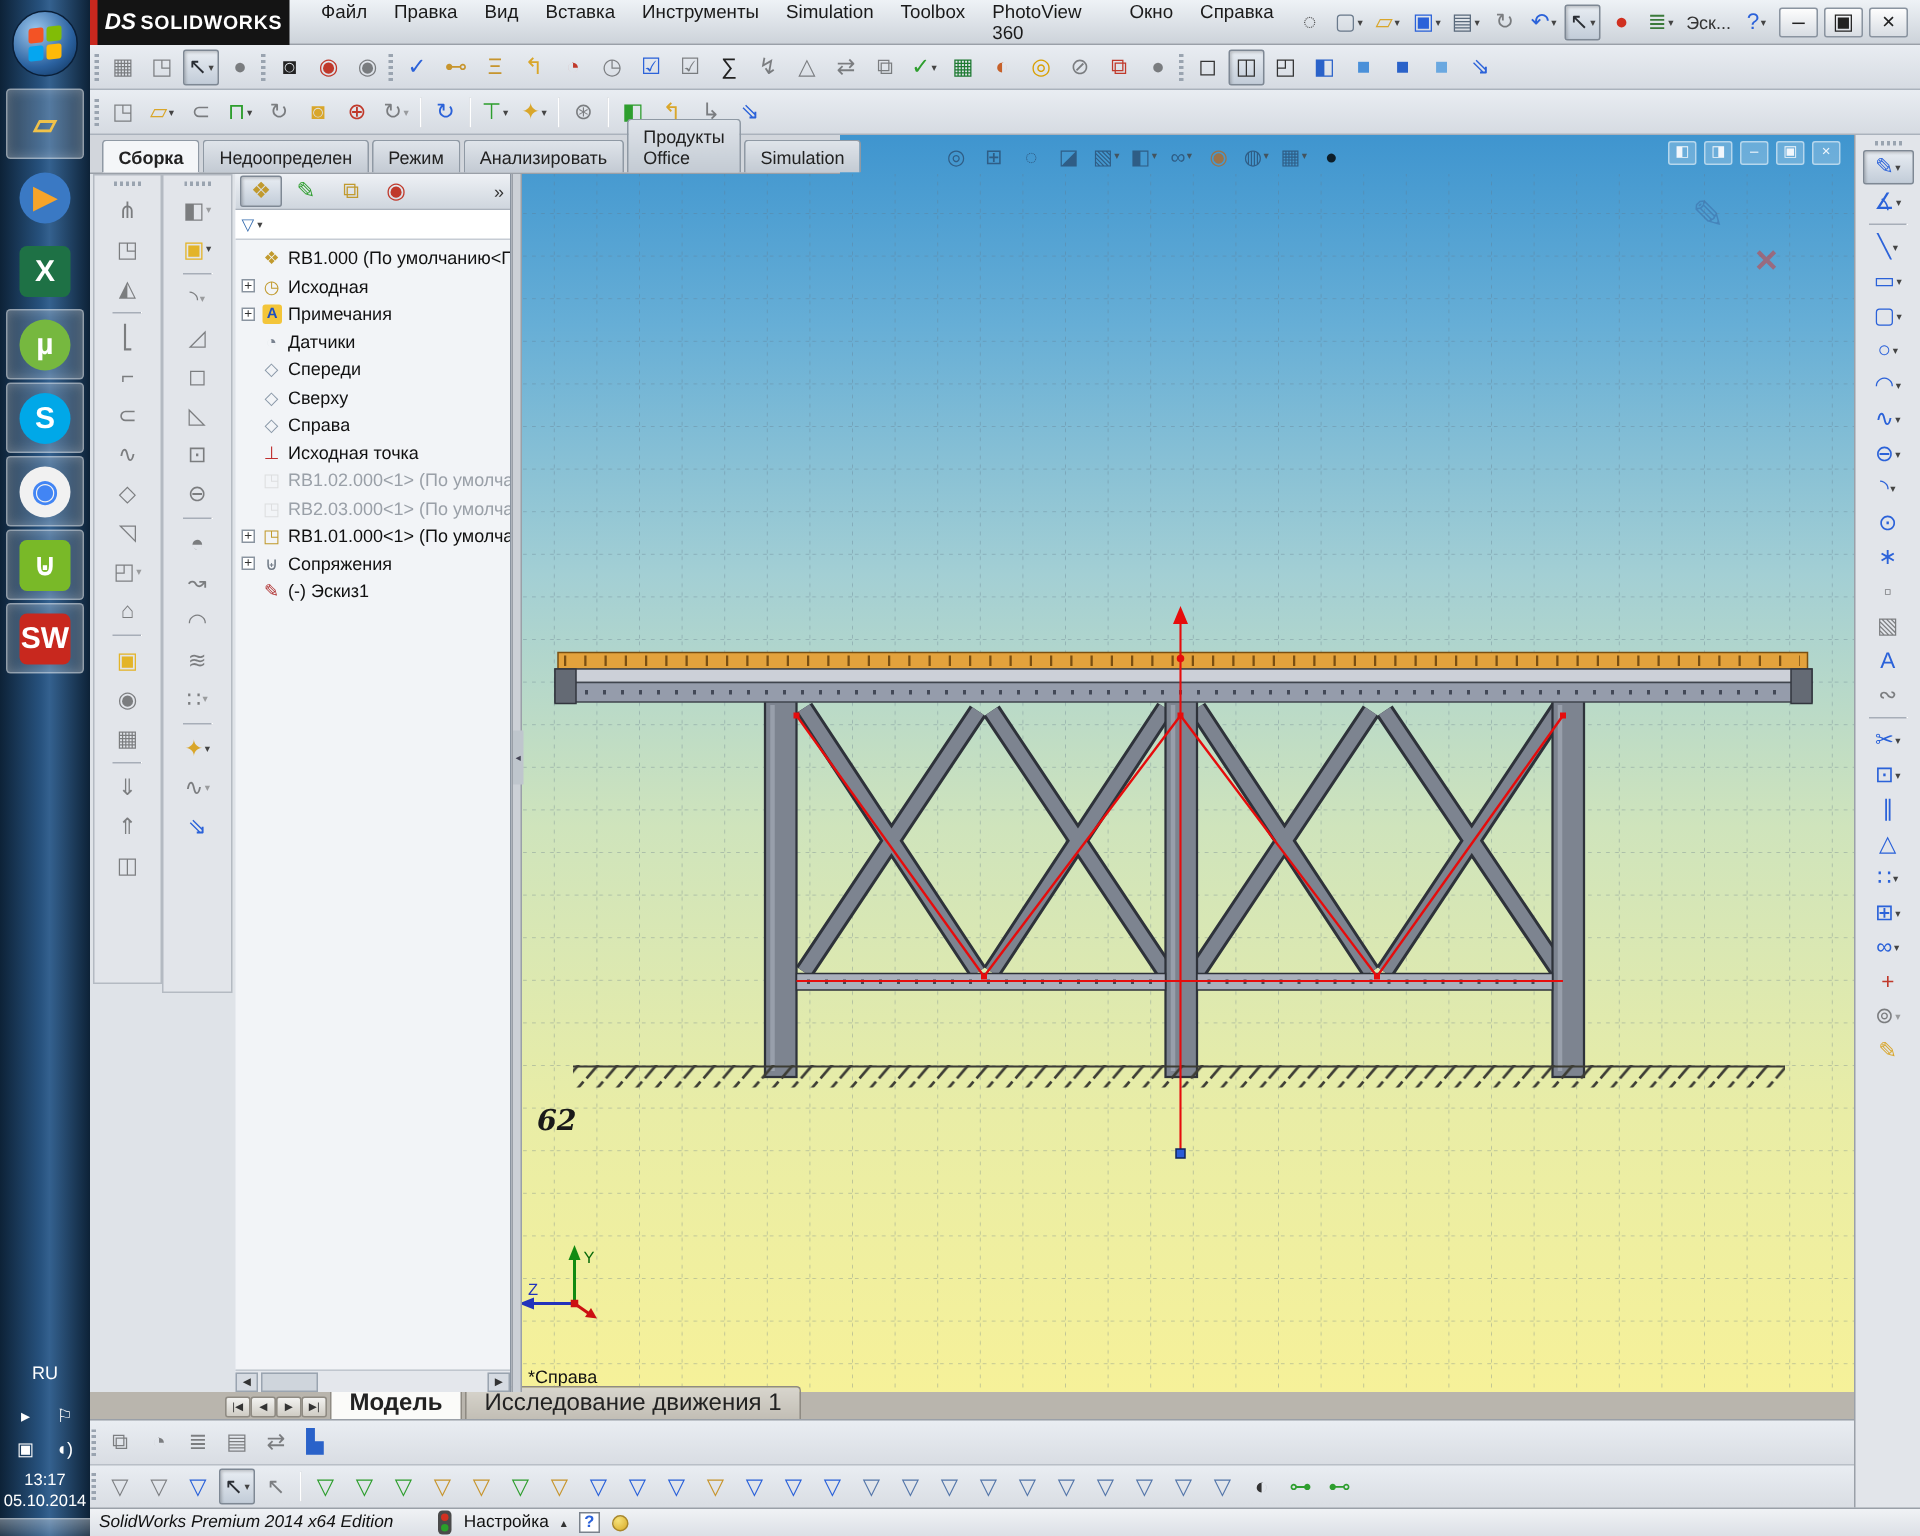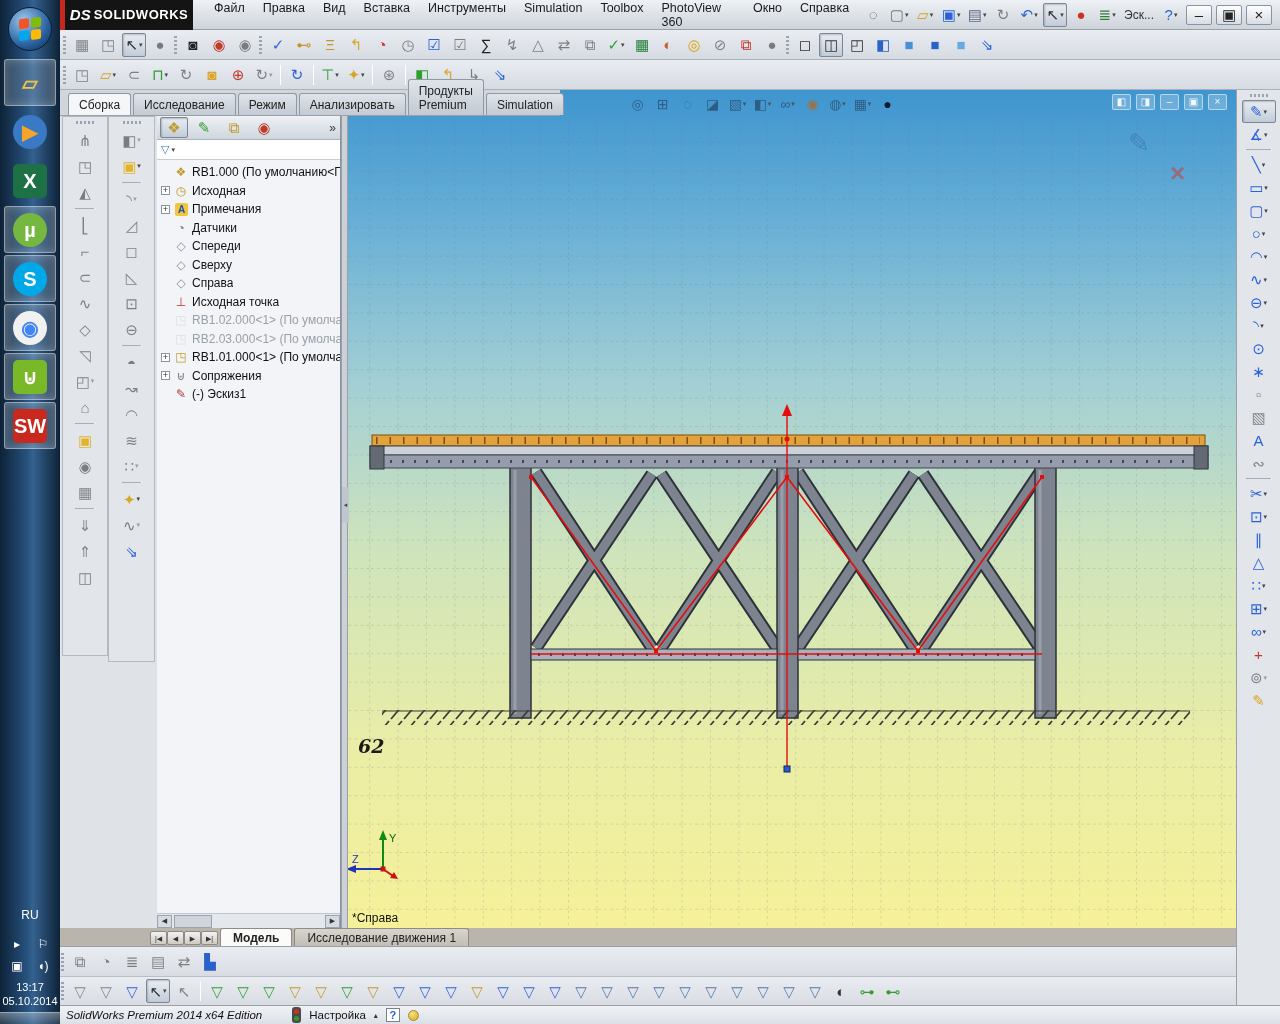--- a/index.html
+++ b/index.html
@@ -49,21 +49,21 @@
   #quick { display:flex; align-items:center; margin-left:2px; }
   #doc-title { color:#333; margin:0 4px; font-size:12px; }
   #winctl { display:flex; margin-left:auto; margin-right:6px; }
   #winctl .tb-btn { width:26px; height:20px; background:linear-gradient(#fdfdfd,#d8dde3); border:1px solid #8a94a0; margin:0 2px; }
 
   .toolrow { position:absolute; left:0; width:1220px; height:30px; background:linear-gradient(#e9edf2,#d6dbe2); border-bottom:1px solid #aab2bc; display:flex; align-items:center; padding:0 2px; }
 
   
   #tabs-strip { position:absolute; left:0; top:90px; width:500px; height:26px; background:#d2d6dc; z-index:6; display:flex; align-items:flex-end; padding-left:8px; border-bottom:1px solid #9aa0a8; }
   .cmdtab { padding:4px 10px 3px; margin-right:2px; font-size:12px; border:1px solid #8f99a4; border-bottom:none; border-radius:3px 3px 0 0; background:linear-gradient(#dfe4ea,#c3cad3); color:#222; }
-  .cmdtab.active { background:#f4f6f8; font-weight:normal;text-align:right; }
+  .cmdtab.active { background:#f4f6f8; font-weight:bold;text-align:right; }
 
   
   #tree-panel { position:absolute; left:97px; top:116px; width:184px; height:812px; background:#f2f4f7; border-right:1px solid #8a94a0; z-index:5; display:flex; flex-direction:column; }
   #tree-tabs { height:24px; background:linear-gradient(#eef1f5,#cfd6de); border-bottom:1px solid #aab2bc; display:flex; align-items:center; padding-left:2px; }
   #tree-tabs .tb-btn { width:28px; height:21px; }
   #tree-tabs .chev { margin-left:auto; margin-right:4px; font-size:12px; color:#333; }
   #tree-filter { height:20px; display:flex; align-items:center; border-bottom:1px solid #c6ccd4; padding:1px 2px; background:#fff; }
   #tree-filter .funnel { color:#3a6fb0; font-size:11px; margin:0 2px; }
   #tree-filter .caret { font-size:7px; color:#444; margin-right:4px; }
   #tree-filter .field { flex:1; height:16px; background:#fff; }
@@ -109,21 +109,21 @@
   #right-strip .grip { width:18px; height:3px; background:repeating-linear-gradient(90deg,#9aa4b0 0 2px,transparent 2px 4px); margin:2px 0 3px; }
   #right-strip .tb-btn { width:34px; height:23px; margin:0; }
   #right-strip .tb-sep { width:26px; height:1px; margin:3px 0; }
 
   
   #motionbar { position:absolute; left:0; top:928px; width:1176px; height:18px; background:#b9b5ad; display:flex; align-items:flex-end; z-index:4; }
   #motionbar .spacer { width:90px; }
   #motion-scroll { display:flex; margin-bottom:1px; }
   #motion-scroll .tb-btn { width:17px; height:14px; background:linear-gradient(#f2f2f0,#cfccc4); border:1px solid #8f8b83; margin:0; }
   #motion-scroll .glyph { font-size:7px; color:#333; }
-  .mtab { padding:2px 12px 1px; font-size:12px; border:1px solid #8f8b83; border-bottom:none; border-radius:3px 3px 0 0; background:linear-gradient(#d8d5cd,#c2beb5); margin-left:2px; color:#222; }
+  .mtab { padding:2px 12px 1px; font-size:16px; border:1px solid #8f8b83; border-bottom:none; border-radius:3px 3px 0 0; background:linear-gradient(#d8d5cd,#c2beb5); margin-left:2px; color:#222; }
   .mtab.active { background:#fbfbf9; font-weight:bold; }
 
   
   #bottom1 { position:absolute; left:0; top:946px; width:1176px; height:30px; background:linear-gradient(#e9edf2,#d9dde3); border-top:1px solid #9aa0a8; display:flex; align-items:center; z-index:4; }
   #bottom2 { position:absolute; left:0; top:976px; width:1176px; height:29px; background:linear-gradient(#e9edf2,#d9dde3); border-top:1px solid #b9bfc7; display:flex; align-items:center; z-index:4; }
   #statusbar { position:absolute; left:0; top:1005px; width:1220px; height:19px; background:linear-gradient(#f0f2f5,#dce0e6); border-top:1px solid #9aa0a8; display:flex; align-items:center; font-size:11.5px; color:#111; z-index:6; }
   #statusbar .ed { margin-left:6px;font-style:italic; }
   #statusbar .mid { display:flex; gap:14px; margin-left:auto; }
   #statusbar .right { display:flex; align-items:center; gap:8px; margin-left:30px; margin-right:8px; }
   .traffic { width:9px; height:16px; background:#4a4a4a; border-radius:3px; display:flex; flex-direction:column; align-items:center; justify-content:space-evenly; }
@@ -596,24 +596,24 @@
 
         <text x="352" y="922" font-size="12" fill="#111" style="paint-order:stroke" stroke="#f6f199" stroke-width="3">*Справа</text>
 
         <text x="1128" y="152" font-size="26" fill="#3c6ea8" opacity="0.55">✎</text>
         <text x="1170" y="182" font-size="26" font-weight="bold" fill="#cd3c3c" opacity="0.55">×</text>
       </svg>
     </div>
 
     <div id="tabs-strip">
         <span class="cmdtab active">Сборка</span>
-        <span class="cmdtab">Исследование</span>
+        <span class="cmdtab">Недоопределен</span>
         <span class="cmdtab">Режим</span>
         <span class="cmdtab">Анализировать</span>
-        <span class="cmdtab">Продукты Premium</span>
+        <span class="cmdtab">Продукты Office</span>
         <span class="cmdtab">Simulation</span>
       </div>
 
     <div id="col1" class="vcol">
       <span class="grip"></span>
         <span style="display:flex;flex-direction:column;align-items:center">
           <span class="tb-btn disabled">
             <span class="glyph">⋔</span>
           </span>
           <span class="tb-btn disabled">

